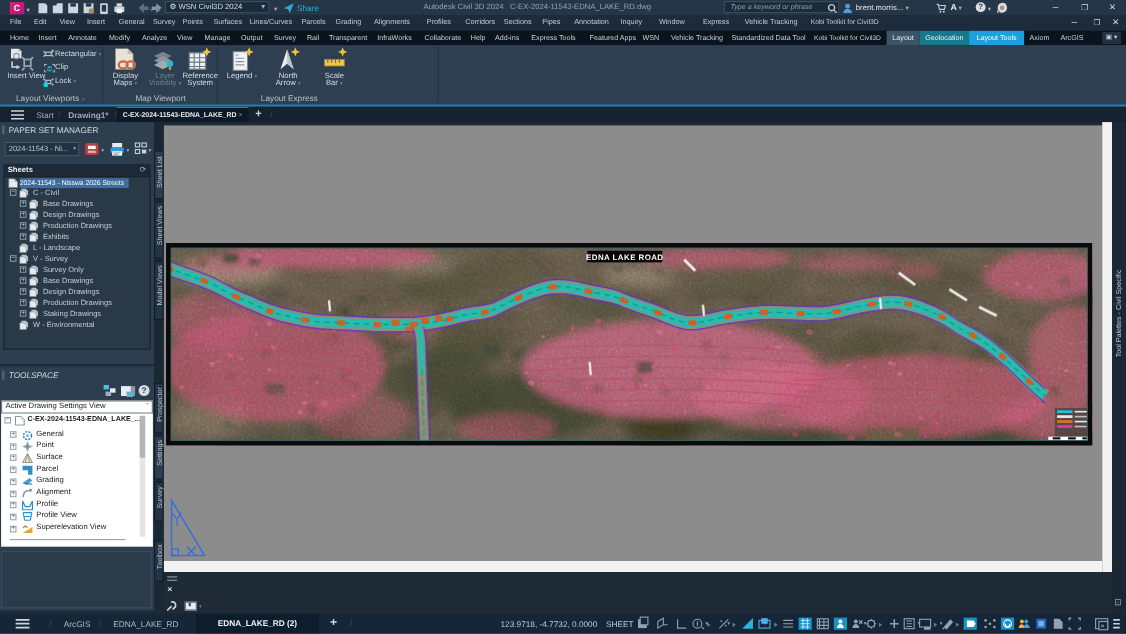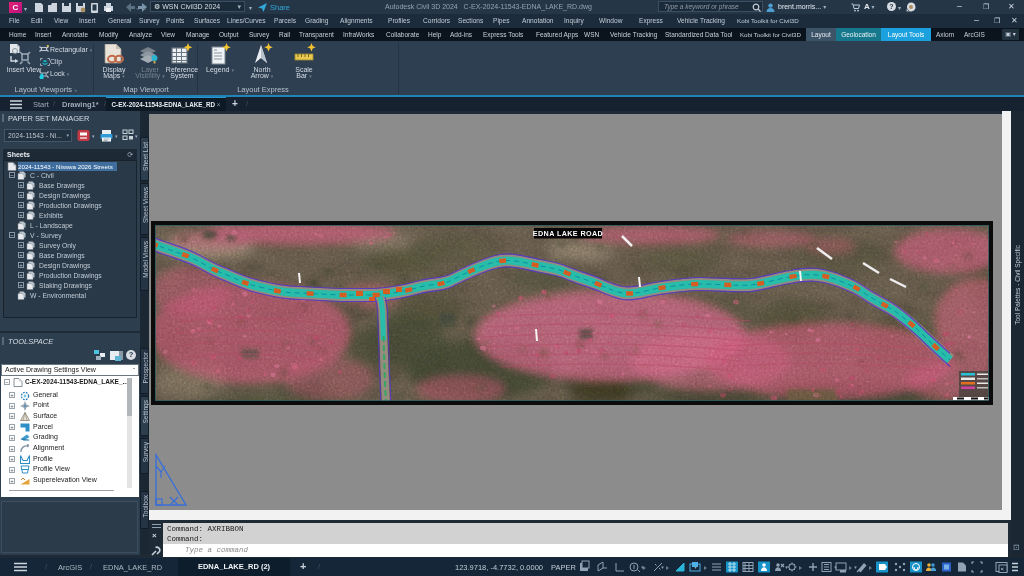--- a/index.html
+++ b/index.html
@@ -879,43 +879,41 @@
   <path d="M18 45 L26 53 M26 45 L18 53" fill="none" stroke="#3a6fd8" stroke-width="1.4"></path>
 </svg>
 <div class="abs" id="hscroll"></div>
 <div class="abs" id="vscroll"></div>
 <div class="abs" id="rstrip">
   <div class="vtext abs" style="left:3px;top:134px;color:#c2ccd6;font-size:6.5px;">Tool Palettes - Civil Specific</div>
   <span class="abs" style="left:2px;top:432px;color:#8fa3b5;font-size:8px;">⊡</span>
 </div>
 
 <div class="abs" id="cmdarea"></div>
-<div class="abs" id="cmdhist">Command: AXRIBBON<br>Command:</div>
 <div class="abs" style="left:152px;top:524px;width:9px;height:4px;border-top:1.5px solid #8fa3b5;border-bottom:1.5px solid #8fa3b5;"></div>
 <span class="abs" style="left:152px;top:531px;color:#d7dde3;font-size:8px;font-weight:bold;">×</span>
 <svg class="abs" style="left:151px;top:546px" width="10" height="10" viewBox="0 0 10 10">
       <path d="M1 9L5 5M4.5 1.5a3 3 0 0 1 4 4L6 8" fill="none" stroke="#c8d2da" stroke-width="1.6"></path>
     </svg>
 <div class="abs" style="left:168px;top:546.5px;width:11px;height:8px;border:1px solid #5a6b7c;background:#e8ecef;font-size:5px;color:#444;text-align:center;line-height:8px;">▘</div>
 <span class="abs" style="left:181px;top:548px;color:#6a7a88;font-size:5px;">▾</span>
-<div class="abs" id="cmdin"><i style="margin-left:22px;font-family:'Liberation Mono',monospace;font-size:7.5px;line-height:13px;">Type a command</i></div>
 
 <div class="abs" id="statusbar">
   <svg class="abs" style="left:14px;top:4px" width="13" height="10" viewBox="0 0 13 10">
         <path d="M0 1.5h13M0 5h13M0 8.5h13" stroke="#cdd6df" stroke-width="1.6"></path>
       </svg>
   <span class="abs" style="left:45px;top:4px;color:#46525f;">/</span>
   <span class="abs" style="left:58px;top:5px;">ArcGIS</span>
   <span class="abs" style="left:90px;top:4px;color:#46525f;">/</span>
   <span class="abs" style="left:103px;top:5px;">EDNA_LAKE_RD</span>
   <div class="abs" style="left:178px;top:0;width:112px;height:18px;background:#0e1d2c;color:#f0f4f8;font-weight:bold;text-align:center;line-height:18px;">EDNA_LAKE_RD (2)</div>
   <span class="abs" style="left:300px;top:2px;color:#cdd6df;font-size:11px;font-weight:bold;">+</span>
   <span class="abs" style="left:318px;top:4px;color:#46525f;">/</span>
   <span class="abs" style="left:455px;top:5px;color:#c2ccd6;">123.9718, -4.7732, 0.0000</span>
-  <span class="abs" style="left:551px;top:5px;color:#c2ccd6;">PAPER</span>
+  <span class="abs" style="left:551px;top:5px;color:#c2ccd6;">SHEET</span>
 <span class="sic" style="left:636px;font-size:5px;">▾</span>
 <span class="sic" style="left:656px;font-size:5px;">▾</span>
 <span class="sic" style="left:689px;font-size:5px;">▾</span>
 <span class="sic" style="left:780px;font-size:5px;">▾</span>
 <span class="sic" style="left:829px;font-size:5px;">▾</span>
 <span class="sic" style="left:849px;font-size:5px;">▾</span>
   <svg class="abs" style="left:578px;top:2px" width="440" height="14" viewBox="0 0 440 14">
     <g stroke="#8fa3b5" fill="none" stroke-width="1">
       <rect x="2" y="3" width="8" height="8" fill="#8fa3b5" stroke="none"></rect>
           <rect x="4" y="1" width="7" height="7" fill="#142637" stroke="#8fa3b5"></rect>

